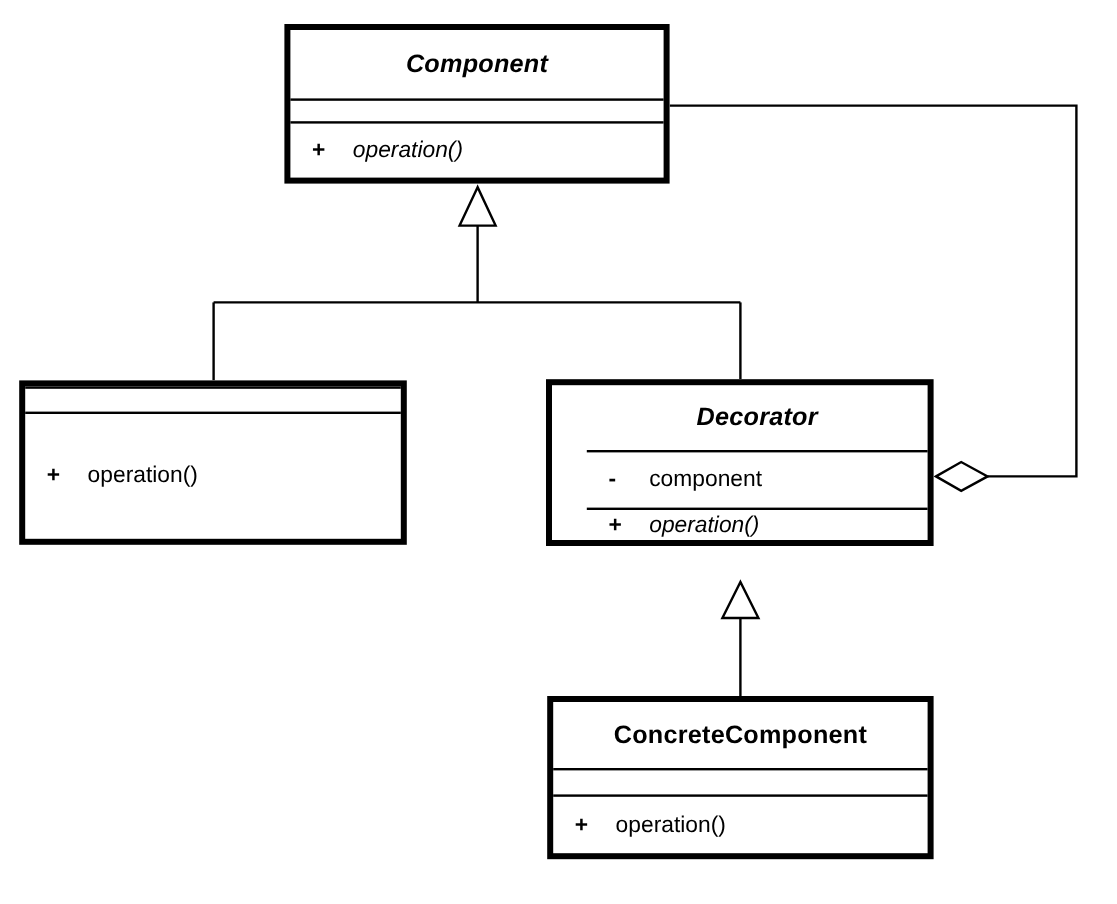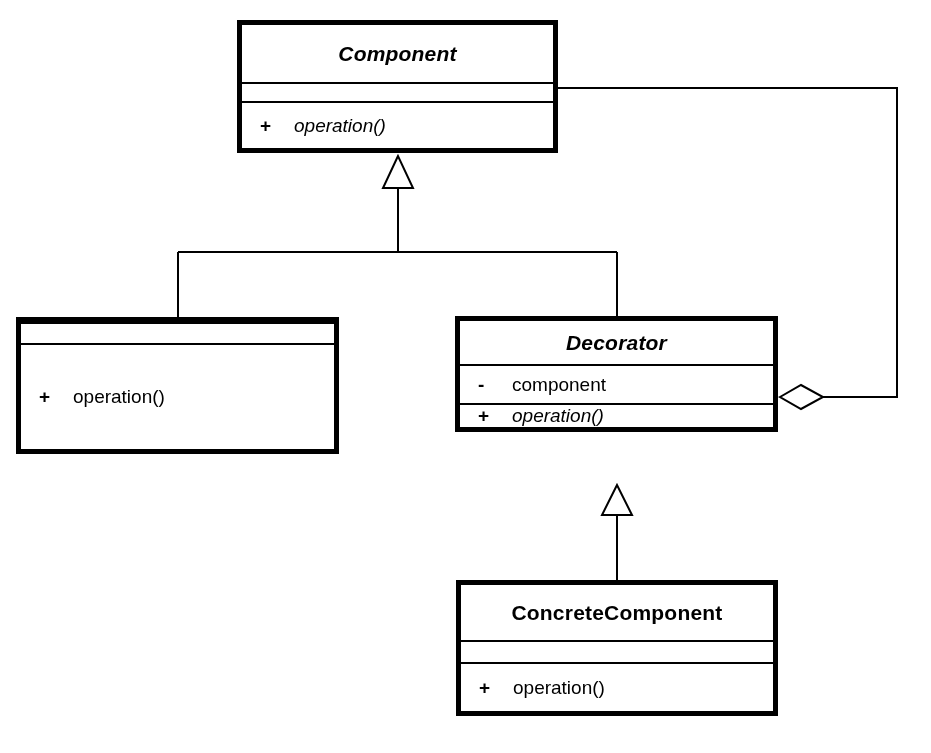--- a/index.html
+++ b/index.html
@@ -65,21 +65,21 @@
   #class-component          { left: 237px; top: 20px;  width: 321px; height: 133px; }
   #class-component .title-compartment   { height: 57px; }
   #class-component .attr-compartment    { height: 17px; }
   #class-component .ops-compartment     { flex: 1; }
 
   #class-concrete-component { left: 16px;  top: 317px; width: 323px; height: 137px; }
   #class-concrete-component .title-compartment { height: 53px; }
   #class-concrete-component .attr-compartment  { height: 19px; }
   #class-concrete-component .ops-compartment   { flex: 1; }
 
-  #class-decorator          { left: 455px; top: 316px; width: 323px; height: 116px; }
+  #class-decorator          { left: 455px; top: 316px; width: 323px; height: 139px; padding-left: 29px; }
   #class-decorator .title-compartment { height: 54px; }
   #class-decorator .attr-compartment  { height: 46px; }
   #class-decorator .ops-compartment   { flex: 1; }
 
   #class-concrete-decorator { left: 456px; top: 580px; width: 322px; height: 136px; }
   #class-concrete-decorator .title-compartment { height: 55px; }
   #class-concrete-decorator .attr-compartment  { height: 20px; }
   #class-concrete-decorator .ops-compartment   { flex: 1; }
 </style>
 </head>

